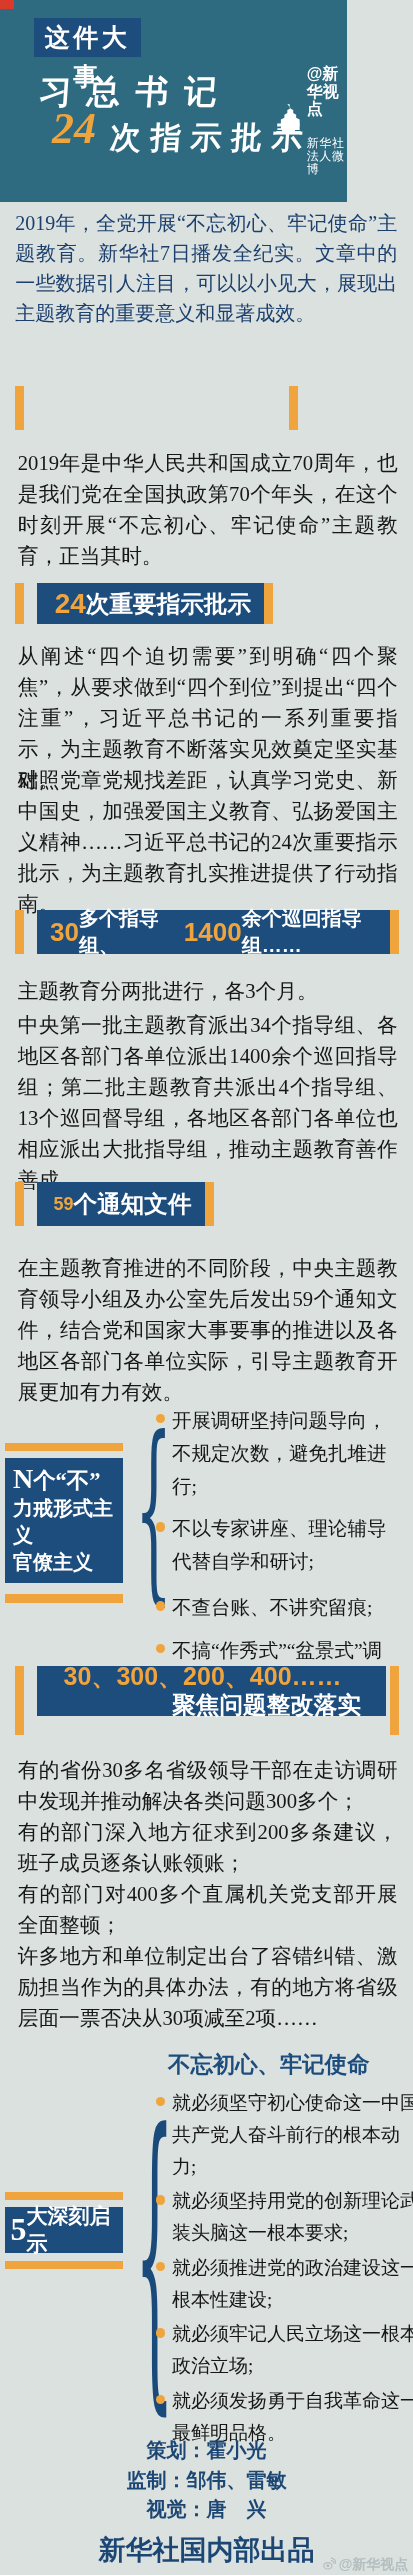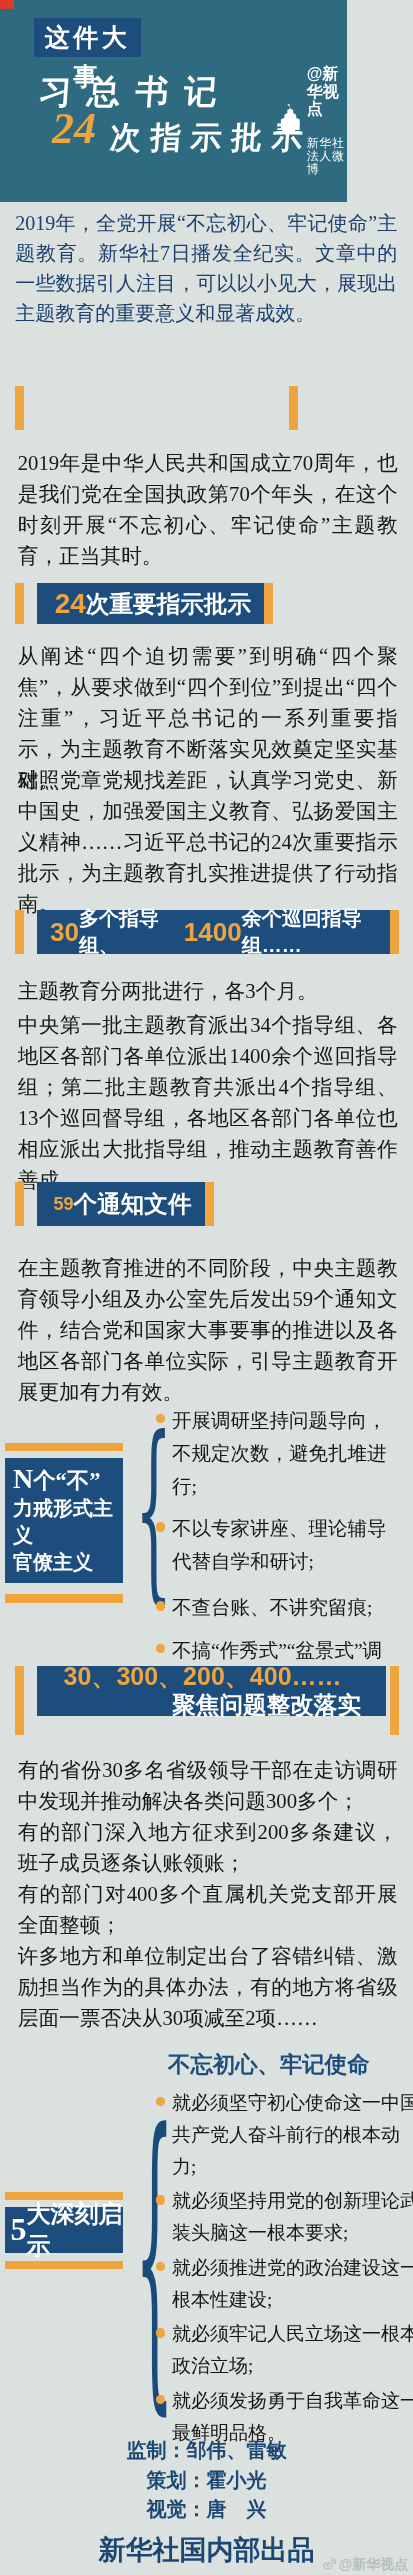--- a/index.html
+++ b/index.html
@@ -137,38 +137,38 @@
     <p style="margin:0">有的部门深入地方征求到200多条建议，班子成员逐条认账领账；</p>
     <p style="margin:0">有的部门对400多个直属机关党支部开展全面整顿；</p>
     <p style="margin:0">许多地方和单位制定出台了容错纠错、激励担当作为的具体办法，有的地方将省级层面一票否决从30项减至2项……</p>
   </div>
 
   <div style="position:absolute;left:168px;top:2049px;color:var(--navy);font-weight:bold;font-size:22.4px">不忘初心、牢记使命</div>
   <div class="sideblock" style="top:2192px">
     <div style="height:8.3px;background:var(--orange)"></div>
     <div class="sidebox" style="margin-top:6.5px;height:46px;display:flex;align-items:center;padding-left:5.9px;">
       <span class="num" style="font-size:32px">5</span>
-        <span style="font-size:24px">大深刻启示</span>
+        <span style="font-size:21px">大深刻启示</span>
     </div>
     <div style="height:8.3px;background:var(--orange);margin-top:8.3px"></div>
   </div>
   <div class="brace" style="top:2093px;height:322px">
     <span style="font-size:322px;line-height:322px;transform:scaleX(0.19)">{</span>
   </div>
   <ul class="blist" style="left:172px;top:2087px;width:248px;font-size:19px;line-height:32px">
     <li><span class="dot"></span><span>就必须坚守初心使命这一中国共产党人奋斗前行的根本动力;</span></li>
     <li style="margin-top:2.4px"><span class="dot"></span><span>就必须坚持用党的创新理论武装头脑这一根本要求;</span></li>
     <li style="margin-top:2.4px"><span class="dot"></span><span>就必须推进党的政治建设这一根本性建设;</span></li>
     <li style="margin-top:2.4px"><span class="dot"></span><span>就必须牢记人民立场这一根本政治立场;</span></li>
     <li style="margin-top:2.4px"><span class="dot"></span><span>就必须发扬勇于自我革命这一最鲜明品格。</span></li>
   </ul>
 
   <div class="footer-credits">
+    <div><span>策划：</span><span>霍小光</span></div>
     <div><span>监制：</span><span>邹伟、雷敏</span></div>
-    <div><span>策划：</span><span>霍小光</span></div>
     <div><span>视觉：</span><span>唐　兴</span></div>
   </div>
   <div class="produced">新华社国内部出品</div>
   <div class="watermark">
     <span>
       <svg width="14" height="14" viewBox="0 0 24 24" fill="none" stroke="#b4bebe" stroke-width="2">
         <ellipse cx="10" cy="15" rx="7" ry="5.5"></ellipse>
         <circle cx="10" cy="15" r="1.5" fill="#b4bebe"></circle>
         <path d="M15 6 q5 0 6 6" fill="none"></path>
         <path d="M15 2 q8 0 9 10" fill="none"></path>

